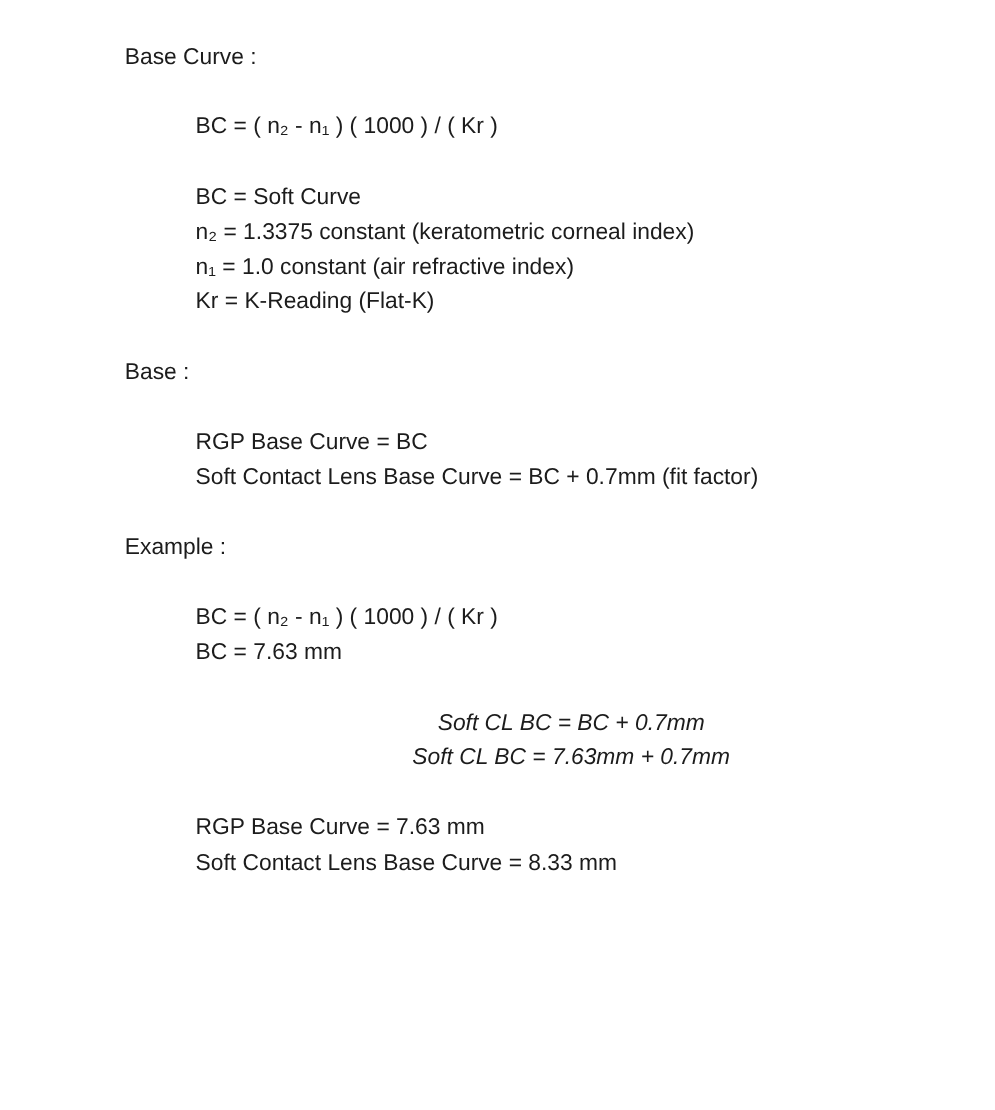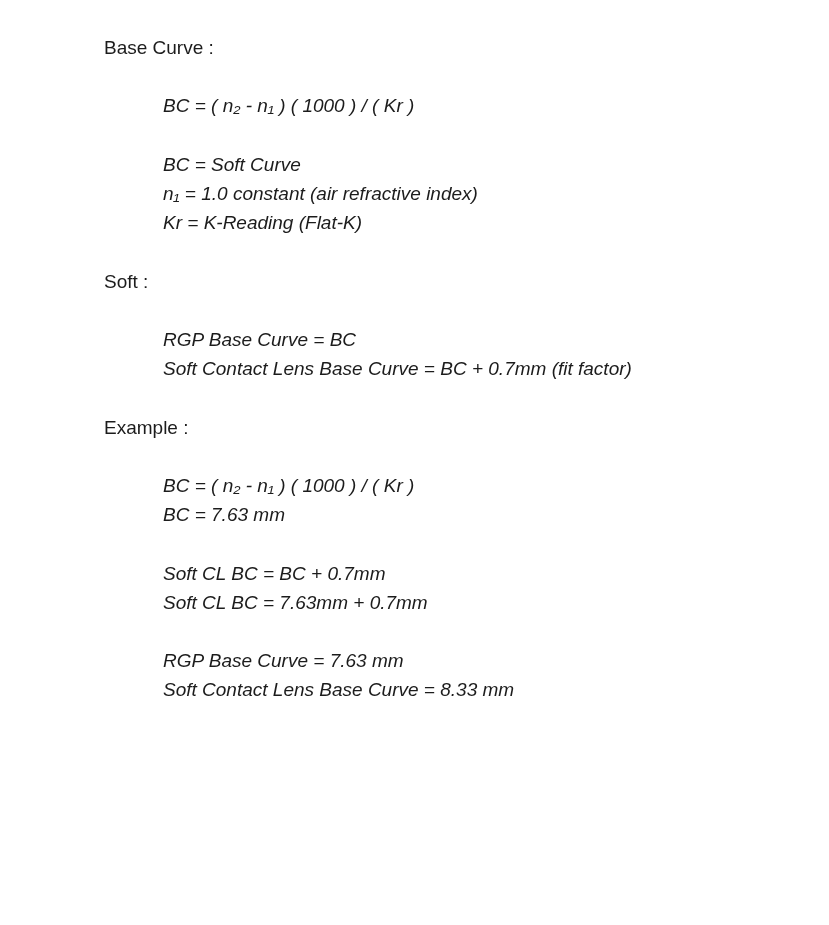--- a/index.html
+++ b/index.html
@@ -23,23 +23,24 @@
     line-height: 29.2px;
   }
   .block {
     margin: 0 0 29.2px 0;
   }
   .block:last-child {
     margin-bottom: 16px;
   }
   .indent {
     padding-left: 59px;
-    font-style: italic;
   }
   .italic {
+    font-style: italic;
+    text-align: center;
   }
   p.line {
     margin: 0;
     padding: 0;
     white-space: pre;
   }
 </style>
 </head>
 <body style="background: rgb(255, 255, 255); color: rgb(28, 28, 28);">
 
@@ -48,26 +49,27 @@
   <section class="block">
     <p class="line">Base Curve :</p>
   </section>
 
   <section class="block indent">
     <p class="line">BC = ( n₂ - n₁ ) ( 1000 ) / ( Kr )</p>
   </section>
 
   <section class="block indent">
     <p class="line">BC = Soft Curve</p>
+    <p class="line">n₂ = 1.3375 constant (keratometric corneal index)</p>
     <p class="line">n₁ = 1.0 constant (air refractive index)</p>
     <p class="line">Kr = K-Reading (Flat-K)</p>
   </section>
 
   <section class="block">
-    <p class="line">Soft :</p>
+    <p class="line">Base :</p>
   </section>
 
   <section class="block indent">
     <p class="line">RGP Base Curve = BC</p>
     <p class="line">Soft Contact Lens Base Curve = BC + 0.7mm (fit factor)</p>
   </section>
 
   <section class="block">
     <p class="line">Example :</p>
   </section>

